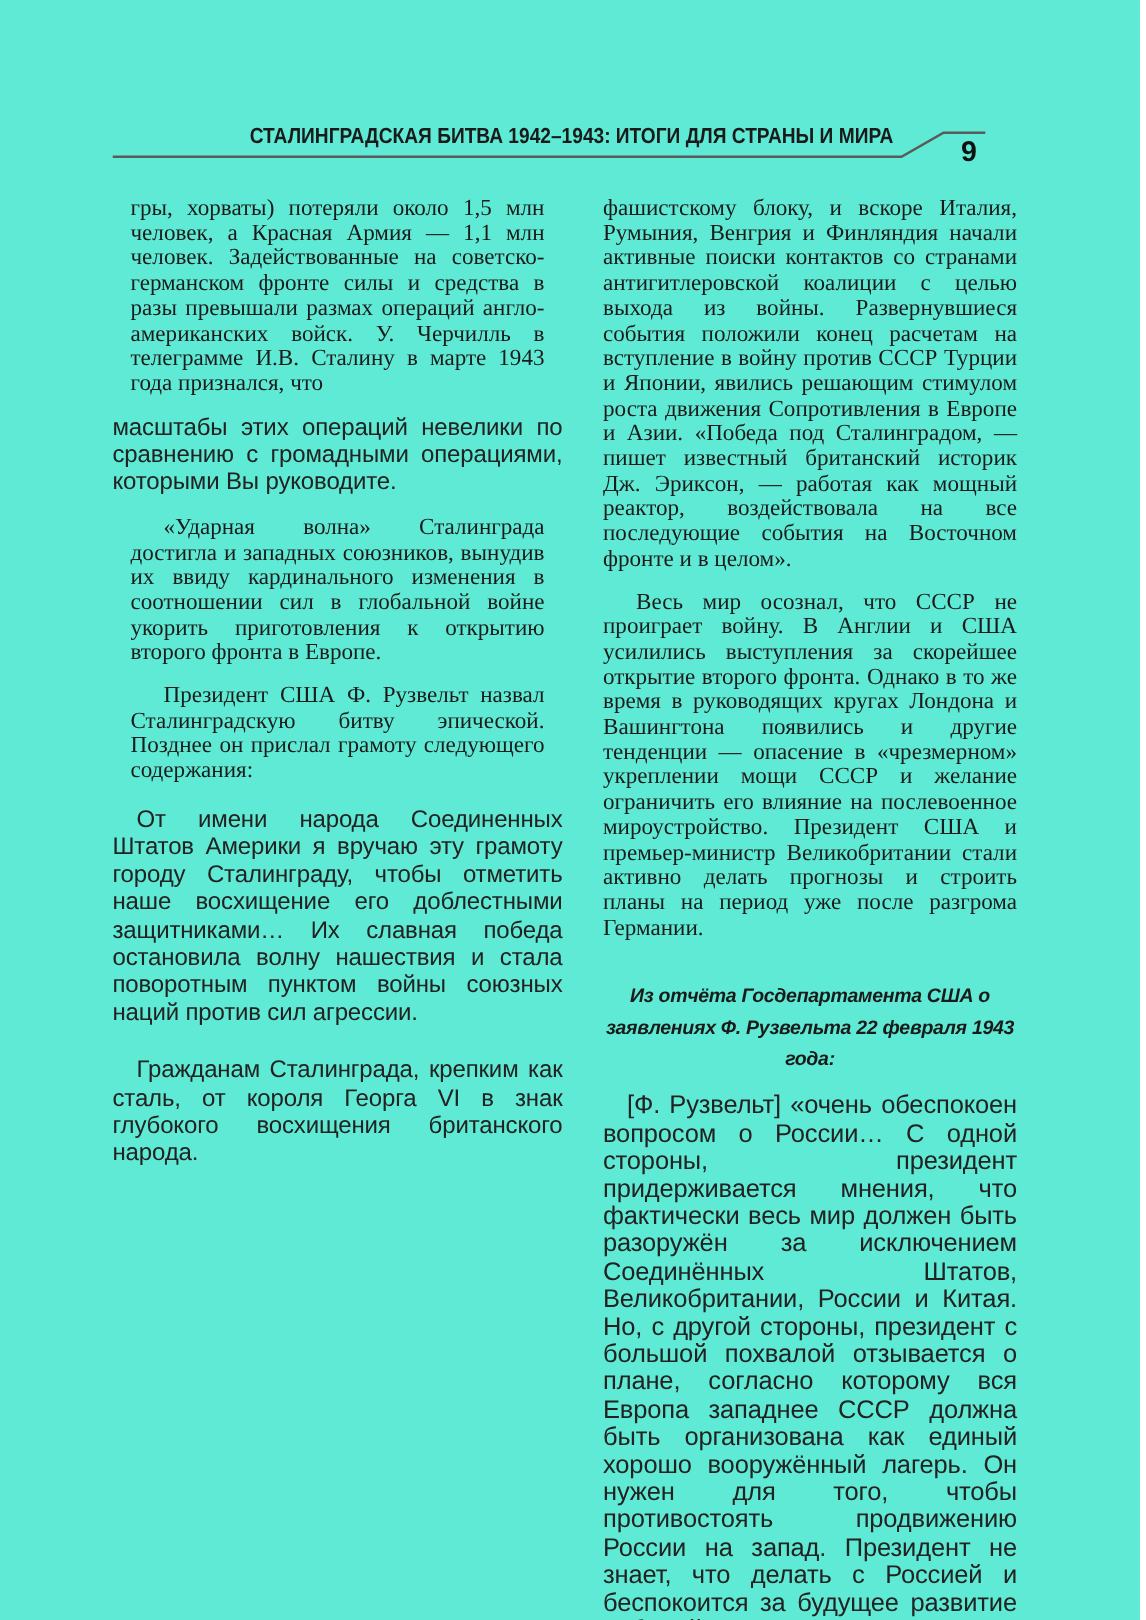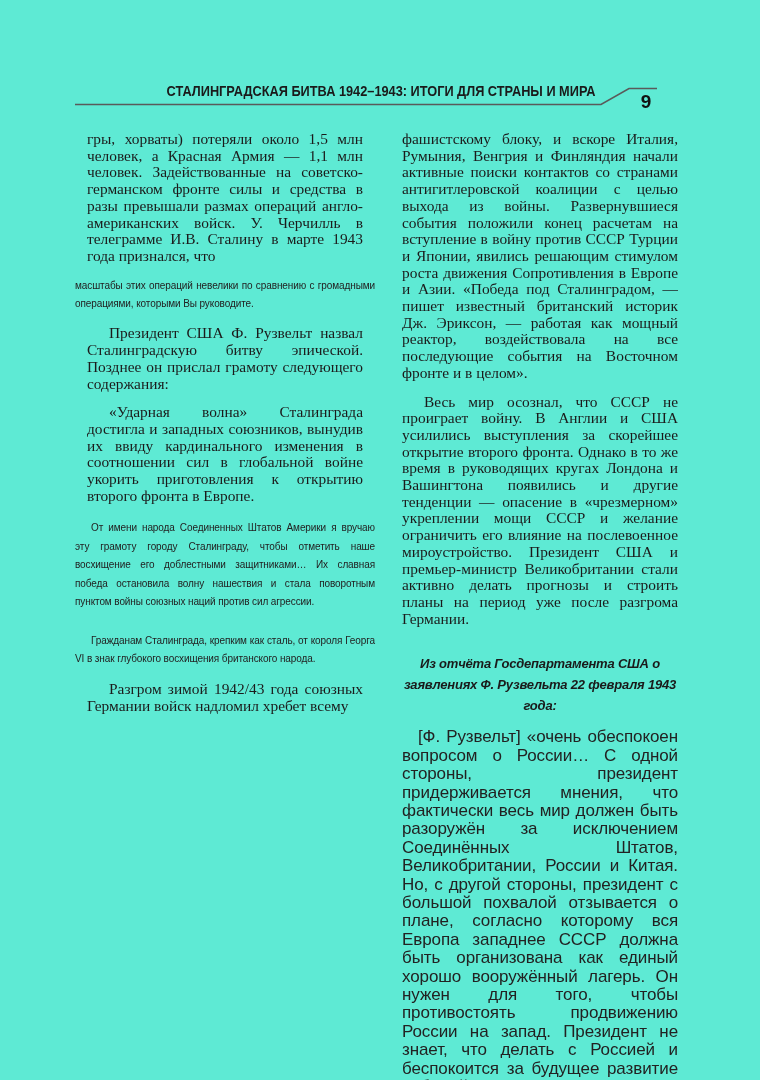--- a/index.html
+++ b/index.html
@@ -58,21 +58,21 @@
   .col-left  { left: 75px;  }
   .col-right { left: 390px; }
 
   p { margin: 12px; }
   .body-para { text-align: justify; }
   .indent { text-indent: 22px; }
 
   
   .quote {
     font-family: "Liberation Sans", sans-serif;
-    font-size: 10px;
+    font-size: 16px;
     line-height: 18.4px;
     color: #222;
     text-align: justify;
     letter-spacing: -0.1px;
     margin: 12px 0 11px 0;
   }
   .quote.q-indent { text-indent: 16px; }
   .quote.big { margin: 15px 0 20px 0; }
   .quote.sword { margin: 14px 0 13px 0; }
 
@@ -111,31 +111,30 @@
     <polyline points="0,20.5 526,20.5 554,4.5 582,4.5" fill="none" stroke="#5a5a5a" stroke-width="1.6"></polyline>
   </svg>
 
   <div class="page-number">9</div>
 
   <div class="col col-left">
     <p class="body-para">гры, хорваты) потеряли около 1,5 млн человек, а Красная Армия — 1,1 млн человек. Задействованные на советско-германском фронте силы и средства в разы превышали размах операций англо-американских войск. У. Черчилль в телеграмме И.В. Сталину в марте 1943 года признался, что</p>
 
     <p class="quote">масштабы этих операций невелики по сравнению с громадными операциями, которыми Вы руководите.</p>
 
+    <p class="body-para indent">«Ударная волна» Сталинграда достигла и западных союзников, вынудив их ввиду кардинального изменения в соотношении сил в глобальной войне укорить приготовления к открытию второго фронта в Европе.</p>
+
     <p class="body-para indent">Президент США Ф. Рузвельт назвал Сталинградскую битву эпической. Позднее он прислал грамоту следующего содержания:</p>
-
-    <p class="body-para indent">«Ударная волна» Сталинграда достигла и западных союзников, вынудив их ввиду кардинального изменения в соотношении сил в глобальной войне укорить приготовления к открытию второго фронта в Европе.</p>
 
     <p class="quote q-indent big">От имени народа Соединенных Штатов Америки я вручаю эту грамоту городу Сталинграду, чтобы отметить наше восхищение его доблестными защитниками… Их славная победа остановила волну нашествия и стала поворотным пунктом войны союзных наций против сил агрессии.</p>
 
 
     <p class="quote q-indent sword">Гражданам Сталинграда, крепким как сталь, от короля Георга VI в знак глубокого восхищения британского народа.</p>
 
 
-    <p class="body-para indent">Разгром зимой 1942/43 года союзных Германии войск надломил хребет всему</p>
   </div>
 
   <div class="col col-right">
     <p class="body-para">фашистскому блоку, и вскоре Италия, Румыния, Венгрия и Финляндия начали активные поиски контактов со странами антигитлеровской коалиции с целью выхода из войны. Развернувшиеся события положили конец расчетам на вступление в войну против СССР Турции и Японии, явились решающим стимулом роста движения Сопротивления в Европе и Азии. «Победа под Сталинградом, — пишет известный британский историк Дж. Эриксон, — работая как мощный реактор, воздействовала на все последующие события на Восточном фронте и в целом».</p>
 
     <p class="body-para indent">Весь мир осознал, что СССР не проиграет войну. В Англии и США усилились выступления за скорейшее открытие второго фронта. Однако в то же время в руководящих кругах Лондона и Вашингтона появились и другие тенденции — опасение в «чрезмерном» укреплении мощи СССР и желание ограничить его влияние на послевоенное мироустройство. Президент США и премьер-министр Великобритании стали активно делать прогнозы и строить планы на период уже после разгрома Германии.</p>
 
     <p class="report-heading">Из отчёта Госдепартамента США о заявлениях Ф. Рузвельта 22 февраля 1943 года:</p>
 
     <p class="report-quote">[Ф. Рузвельт] «очень обеспокоен вопросом о России… С одной стороны, президент придерживается мнения, что фактически весь мир должен быть разоружён за исключением Соединённых Штатов, Великобритании, России и Китая. Но, с другой стороны, президент с большой похвалой отзывается о плане, согласно которому вся Европа западнее СССР должна быть организована как единый хорошо вооружённый лагерь. Он нужен для того, чтобы противостоять продвижению России на запад. Президент не знает, что делать с Россией и беспокоится за будущее развитие событий…</p>

